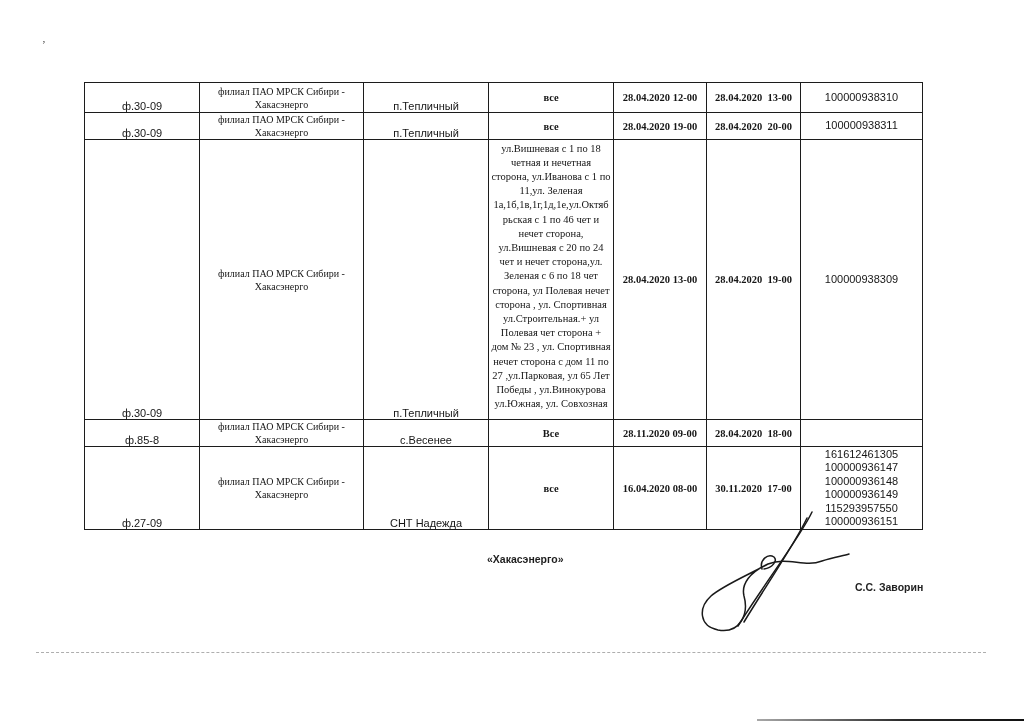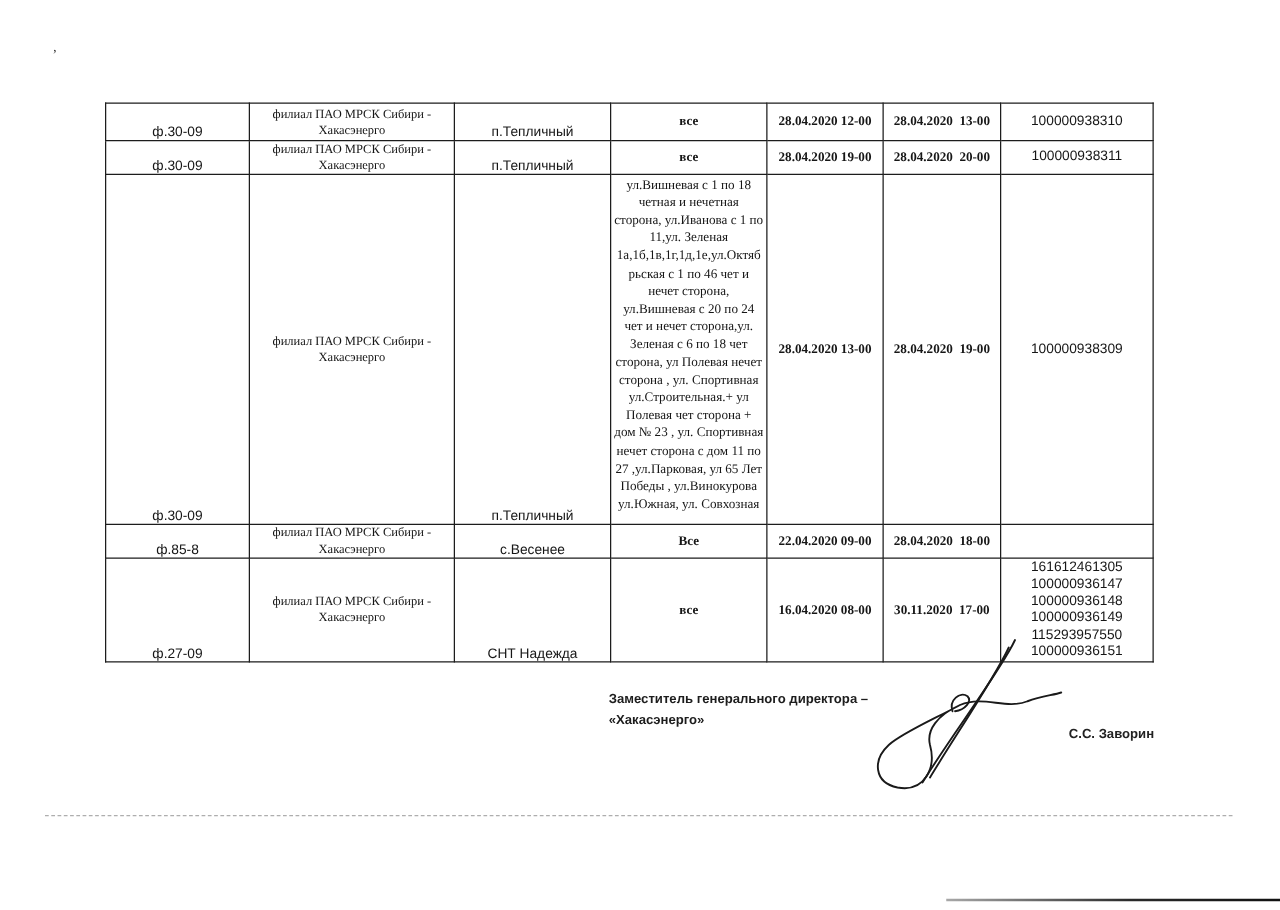--- a/index.html
+++ b/index.html
@@ -145,21 +145,21 @@
       <td class="dt">28.04.2020 13-00</td>
       <td class="dt">28.04.2020  19-00</td>
       <td class="num">100000938309</td>
     </tr>
 
     <tr class="r4">
       <td class="code">ф.85-8</td>
       <td class="org">филиал ПАО МРСК Сибири - Хакасэнерго</td>
       <td class="loc">с.Весенее</td>
       <td class="area">Все</td>
-      <td class="dt">22.04.2020 09-00</td>
+      <td class="dt">28.11.2020 09-00</td>
       <td class="dt">28.04.2020  18-00</td>
       <td class="num"></td>
     </tr>
 
     <tr class="r5">
       <td class="code">ф.27-09</td>
       <td class="org">филиал ПАО МРСК Сибири - Хакасэнерго</td>
       <td class="loc">СНТ Надежда</td>
       <td class="area">все</td>
       <td class="dt">16.04.2020 08-00</td>
@@ -170,21 +170,20 @@
         <div>100000936148</div>
         <div>100000936149</div>
         <div>115293957550</div>
         <div>100000936151</div>
       </td>
     </tr>
   </tbody>
     </table>
 
   <div class="sig-title">
-    <div>Заместитель генерального директора –</div>
     <div>«Хакасэнерго»</div>
   </div>
 
   <svg class="sig-svg" width="175" height="145" viewBox="0 0 175 145">
     <g fill="none" stroke="#1a1a1a" stroke-width="1.5" stroke-linecap="round">
       <path d="M124,14 C113,38 72,92 50,128"></path>
       <path d="M119,20 C108,44 74,94 56,124"></path>
       <path d="M80,66 C62,76 34,88 23,98 C10,110 11,128 30,132 C52,136 61,116 56,98 C53,86 62,74 80,66 C100,58 116,70 134,63 C145,59 155,58 161,56"></path>
       <path d="M74,71 C71,62 80,55 86,59 C90,63 84,70 76,71"></path>
     </g>

